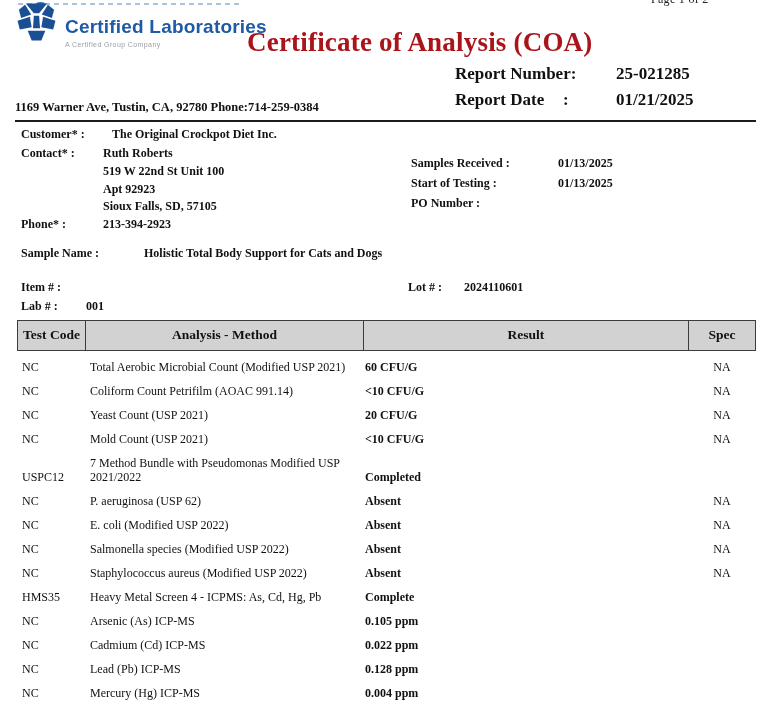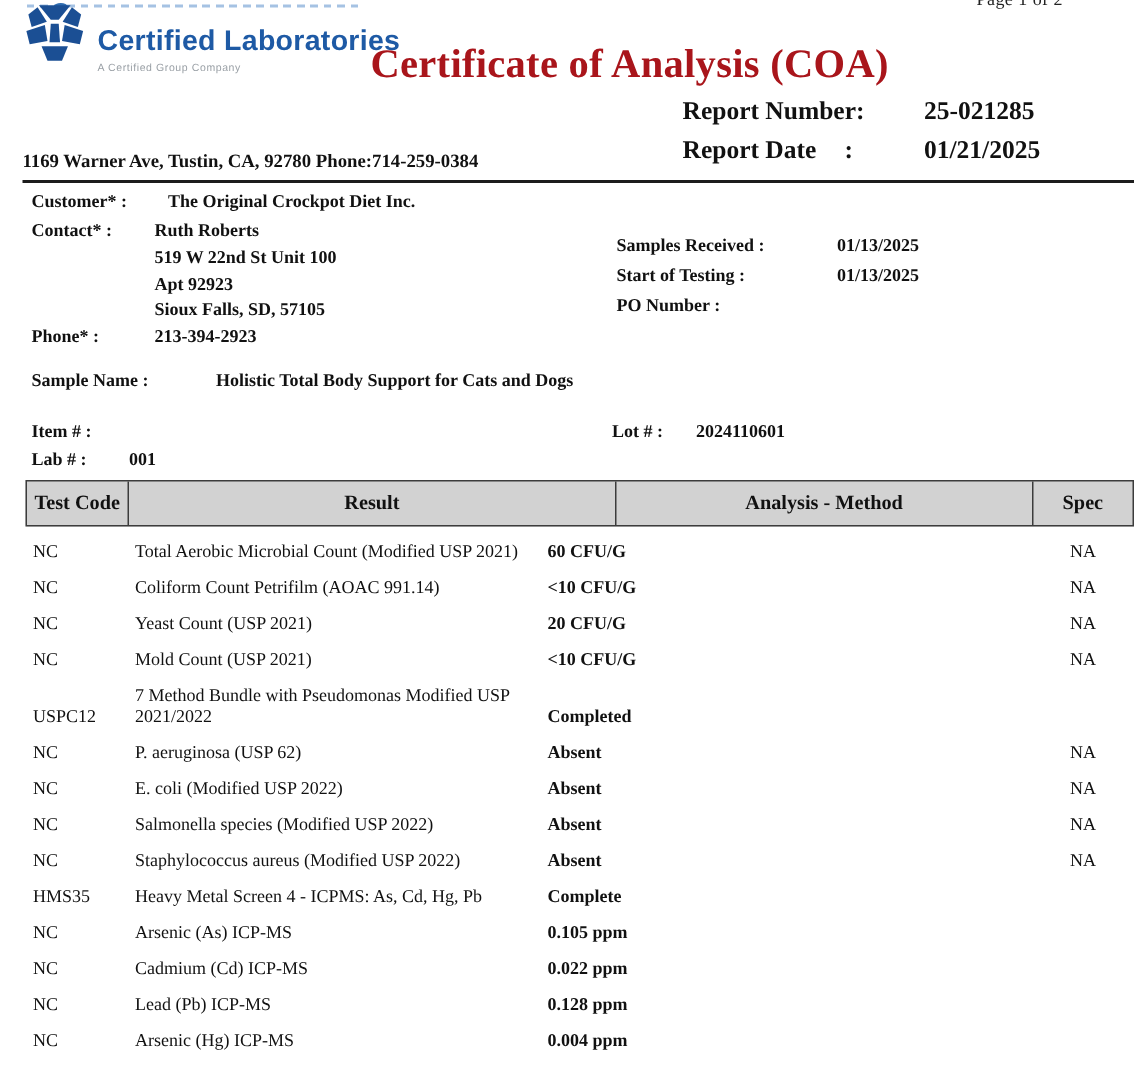--- a/index.html
+++ b/index.html
@@ -175,22 +175,22 @@
   <div class="fld" id="item-label">Item # :</div>
   <div class="fld" id="item-value"></div>
   <div class="fld" id="lot-label">Lot # :</div>
   <div class="fld" id="lot-value">2024110601</div>
   <div class="fld" id="lab-label">Lab # :</div>
   <div class="fld" id="lab-value">001</div>
 
   <div id="results-table">
     <div id="results-header">
       <div class="hcell h-code">Test Code</div>
+      <div class="hcell h-method">Analysis - Method</div>
       <div class="hcell h-result">Result</div>
-      <div class="hcell h-method">Analysis - Method</div>
       <div class="hcell h-spec">Spec</div>
     </div>
     <div id="results-body">
     <div class="trow">
       <div class="c-code">NC</div>
       <div class="c-method">Total Aerobic Microbial Count (Modified USP 2021)</div>
       <div class="c-result">60 CFU/G</div>
       <div class="c-spec">NA</div>
     </div>
 
@@ -273,20 +273,20 @@
 
     <div class="trow">
       <div class="c-code">NC</div>
       <div class="c-method">Lead (Pb) ICP-MS</div>
       <div class="c-result">0.128 ppm</div>
       <div class="c-spec"></div>
     </div>
 
     <div class="trow">
       <div class="c-code">NC</div>
-      <div class="c-method">Arsenic (Hg) ICP-MS</div>
+      <div class="c-method">Mercury (Hg) ICP-MS</div>
       <div class="c-result">0.004 ppm</div>
       <div class="c-spec"></div>
     </div>
   </div>
   </div>
 
 </div>
 
 </body></html>

